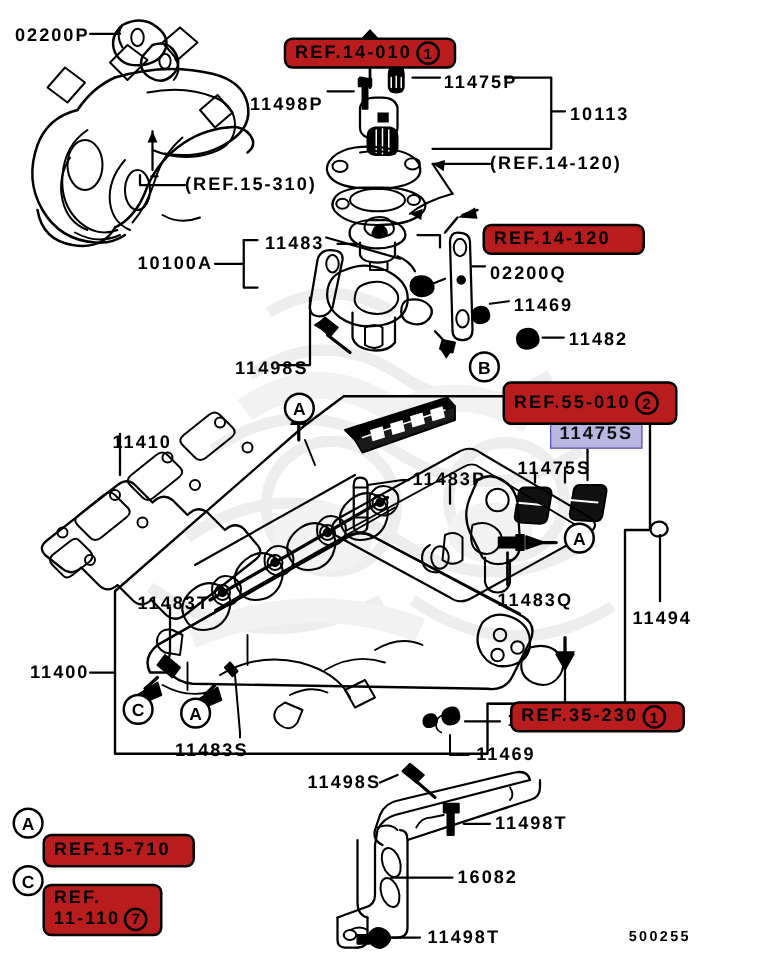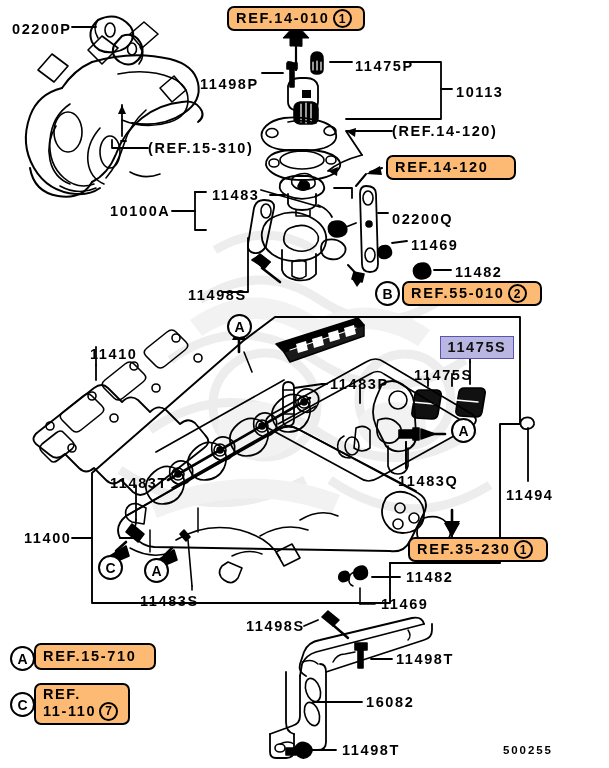--- a/index.html
+++ b/index.html
@@ -17,26 +17,27 @@
     font-weight:700;
     letter-spacing:1.6px;
     white-space:nowrap;
     color:#000;
     line-height:1;
   }
   .refbox{
     position:absolute;
     border:2.2px solid #000;
     border-radius:7px;
-    background:#fdba74;
+    background:#b91c1c;
     display:flex;
     align-items:center;
     box-sizing:border-box;
     padding:0 7px;
     white-space:nowrap;
+    margin-top:24px;
   }
   .refbox .rtxt{
     font-family:"Liberation Sans", sans-serif;
     font-size:14.5px;font-weight:700;letter-spacing:1.7px;color:#000;line-height:1;
   }
   .refbox.two{flex-direction:column;align-items:flex-start;justify-content:center;padding:2px 7px;}
   .refbox.two .rtxt{letter-spacing:1.6px;}
   .circnum{
     display:inline-flex;align-items:center;justify-content:center;
     width:19px;height:19px;border:2px solid #000;border-radius:50%;
@@ -425,21 +426,21 @@
 
   <div class="refbox" style="left:227px;top:6px;width:138px;height:25px;">
     <span class="rtxt">REF.14-010</span>
     <span class="circnum">1</span>
   </div>
 
   <div class="refbox" style="left:386px;top:155px;width:130px;height:25px;">
     <span class="rtxt">REF.14-120</span>
   </div>
 
-  <div class="refbox" style="left:402px;top:281px;width:140px;height:25px;">
+  <div class="refbox" style="left:402px;top:281px;width:140px;height:35px;">
     <span class="rtxt">REF.55-010</span>
     <span class="circnum">2</span>
   </div>
 
   <div class="refbox" style="left:408px;top:537px;width:140px;height:25px;">
     <span class="rtxt">REF.35-230</span>
     <span class="circnum">1</span>
   </div>
 
   <div class="marker" style="left:227px;top:314px;">

